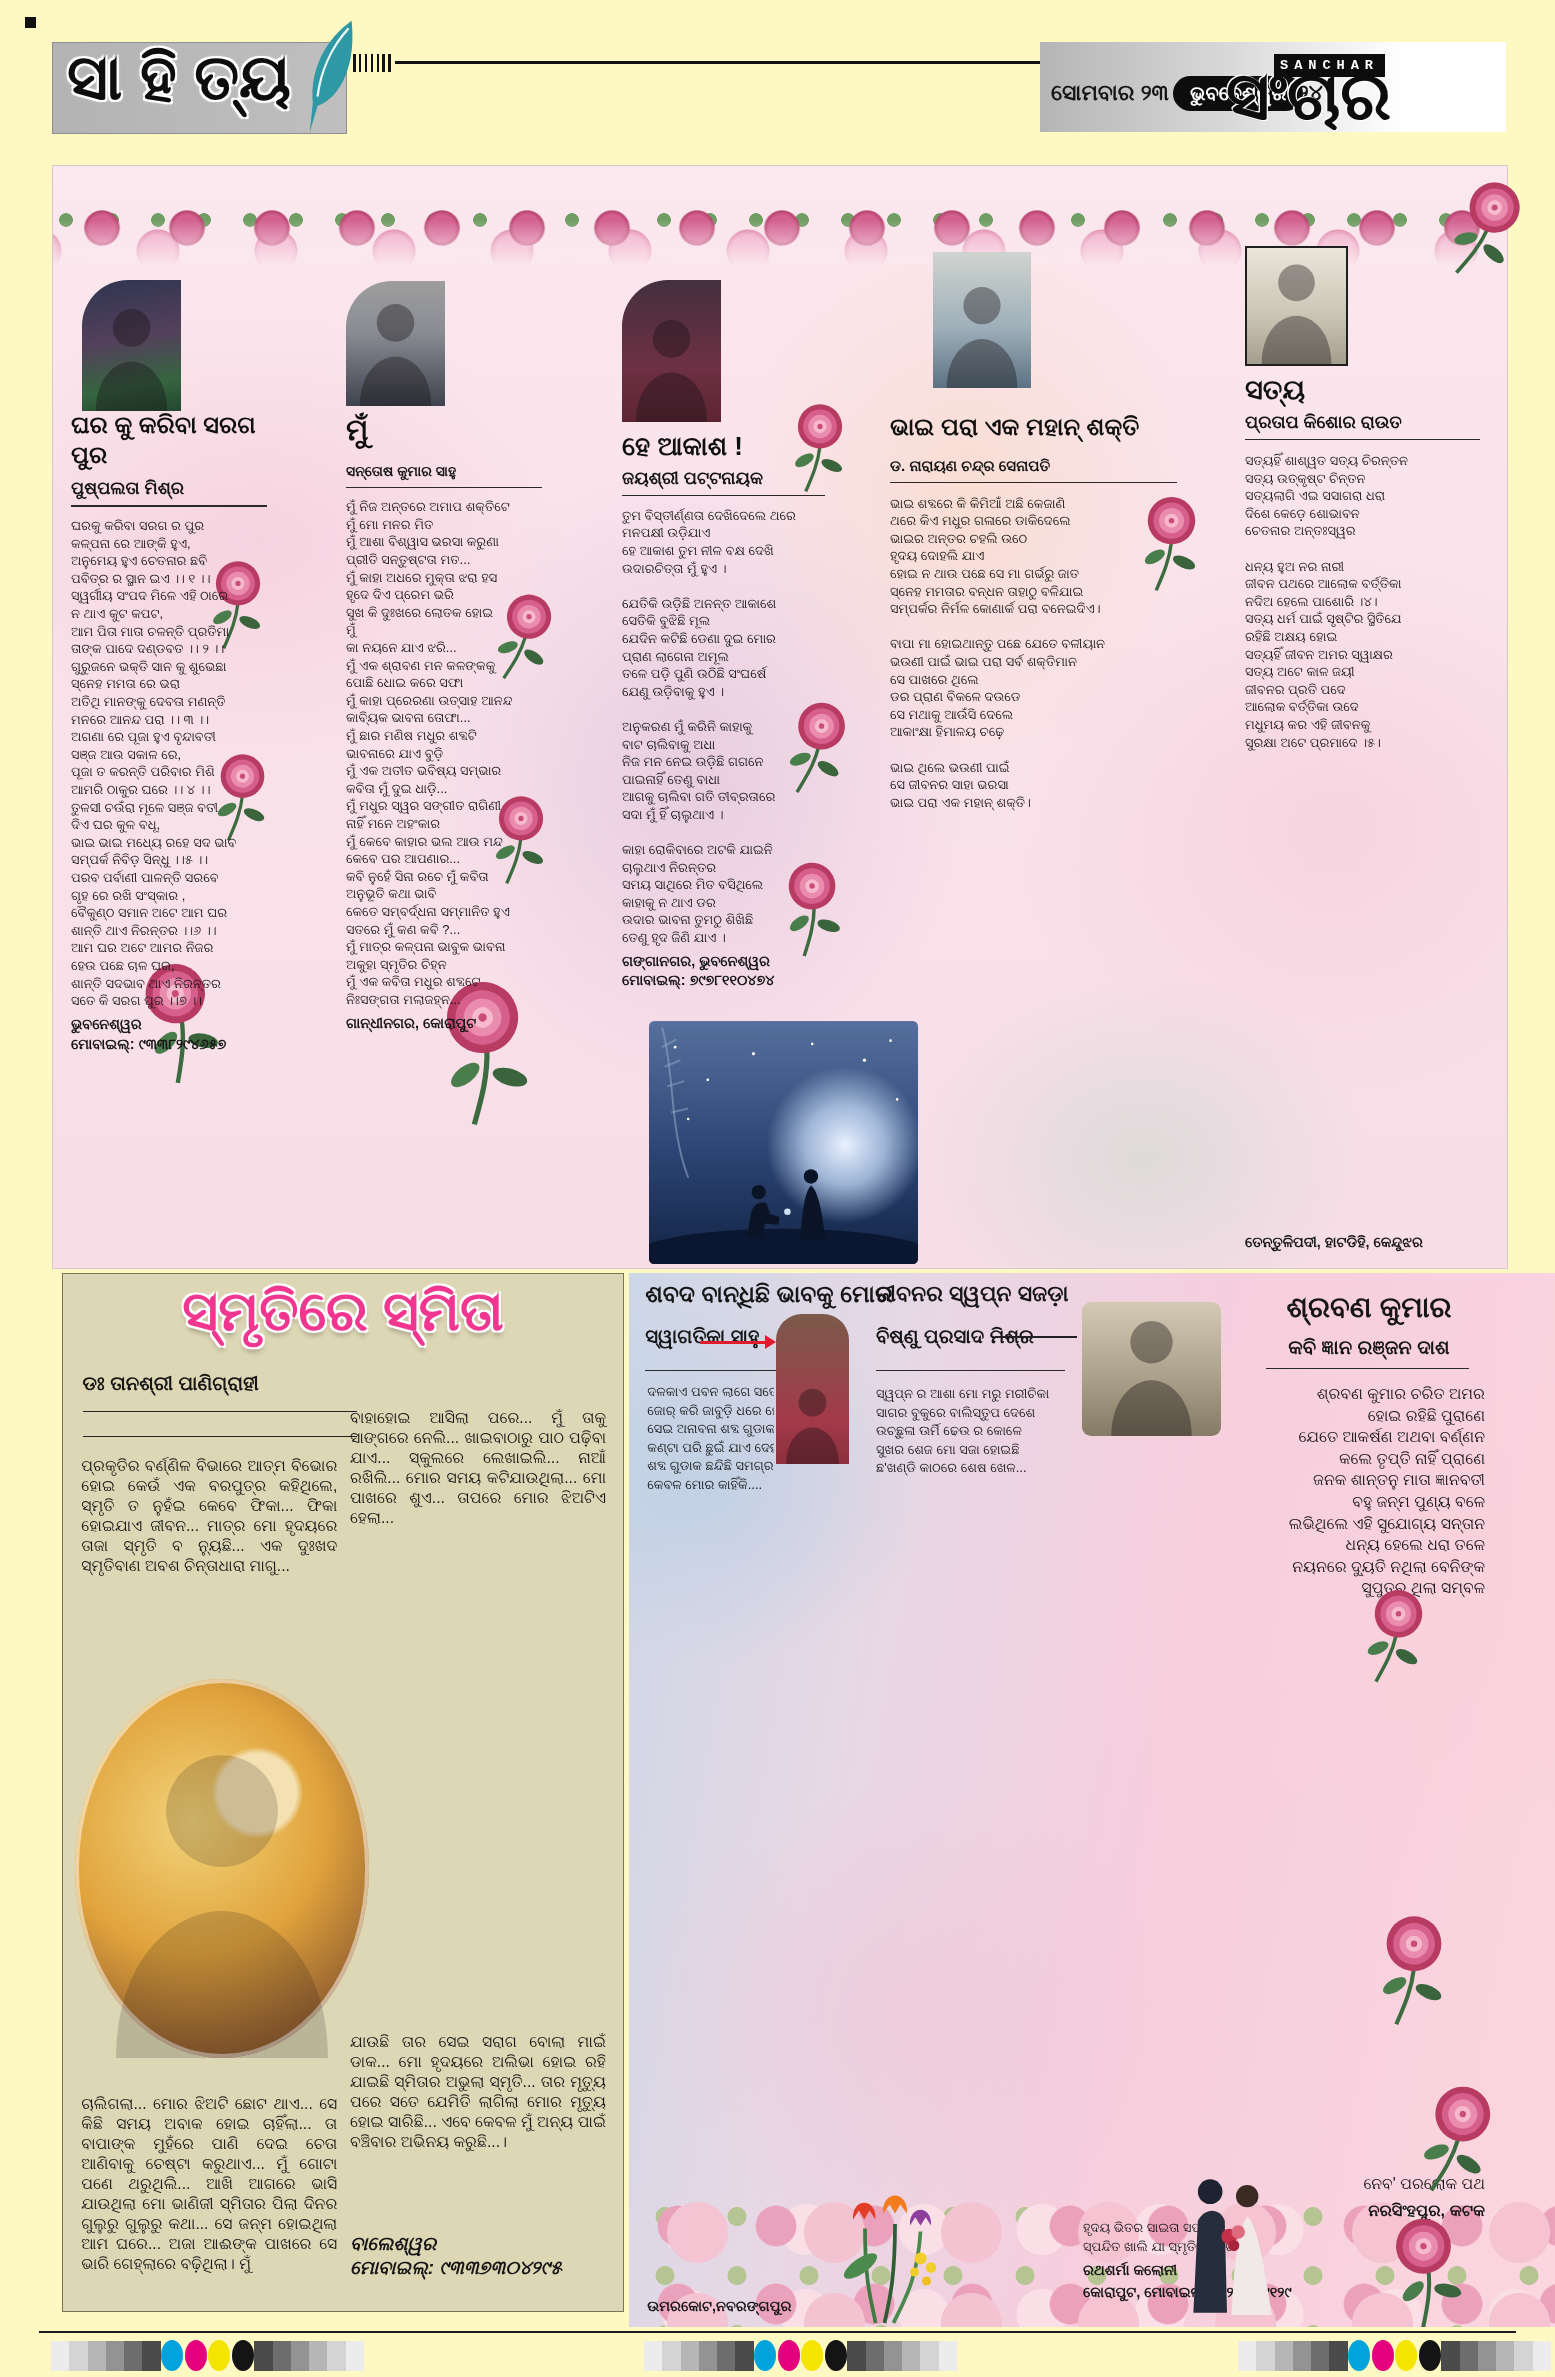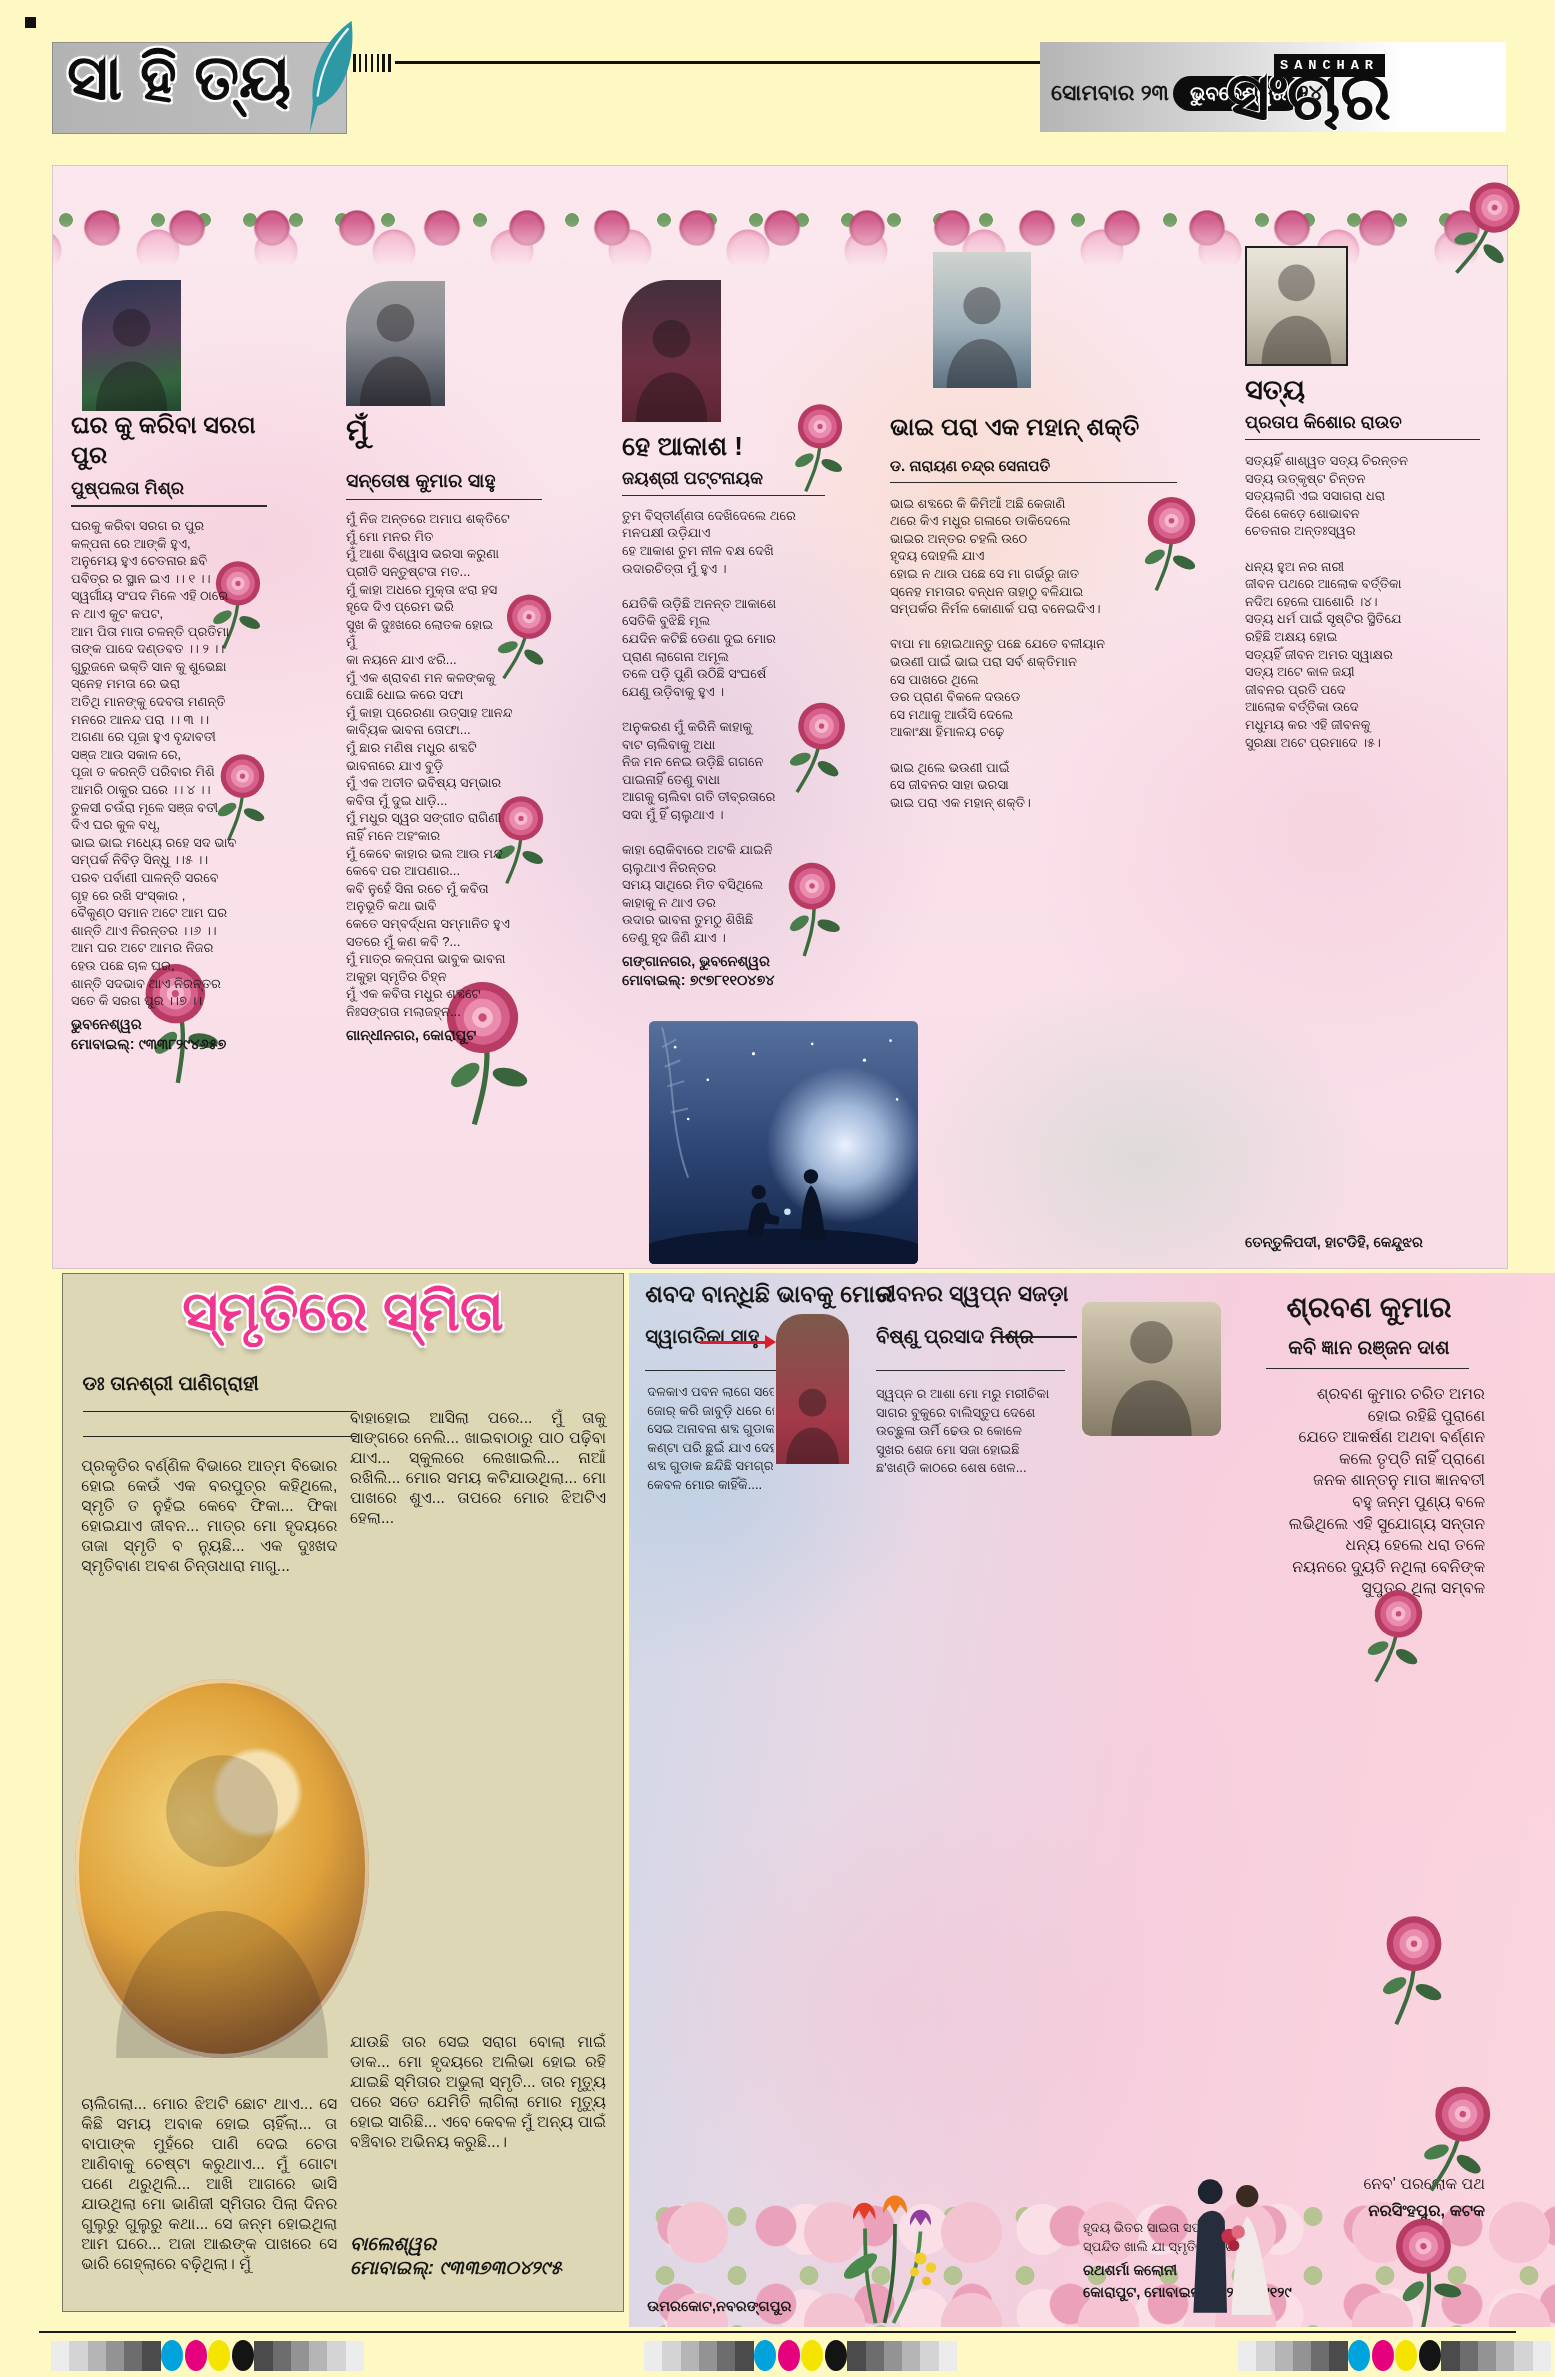--- a/index.html
+++ b/index.html
@@ -277,21 +277,21 @@
     <div class="sig">ମୋବାଇଲ୍: ୯୩୩୮୨୯୪୬୫୭</div>
   </div>
 
   <div class="abs photo ph2" style="left:346px;top:281px;width:99px;height:125px">
       <svg viewBox="0 0 100 120" preserveAspectRatio="xMidYMax meet">
         <use href="#bust"></use>
       </svg>
     </div>
   <div class="pcol" style="left:346px;top:413px;width:222px">
     <div class="ptitle" style="font-size:30px;line-height:34px">ମୁଁ</div>
-    <div class="pbyline" style="font-size:19px;margin-top:23px">ସନ୍ତୋଷ କୁମାର ସାହୁ</div>
+    <div class="pbyline" style="font-size:14px;margin-top:16px">ସନ୍ତୋଷ କୁମାର ସାହୁ</div>
     <div class="prule" style="width:196px;margin:6.5px 0 10.5px"></div>
     <div class="plines t21">
         <span class="pline">ମୁଁ ନିଜ ଅନ୍ତରେ ଅମାପ ଶକ୍ତିଟେ</span>
         <span class="pline">ମୁଁ ମୋ ମନର ମିତ</span>
         <span class="pline">ମୁଁ ଆଶା ବିଶ୍ୱାସ ଭରସା କରୁଣା</span>
         <span class="pline">ପ୍ରୀତି ସନ୍ତୁଷ୍ଟତା ମତ...</span>
         <span class="pline">ମୁଁ କାହା ଅଧରେ ମୁକ୍ତା ଝରା ହସ</span>
         <span class="pline">ହୃଦେ ଦିଏ ପ୍ରେମ ଭରି</span>
         <span class="pline">ସୁଖ କି ଦୁଃଖରେ ଲୋତକ ହୋଇ</span>
         <span class="pline">ମୁଁ</span>

